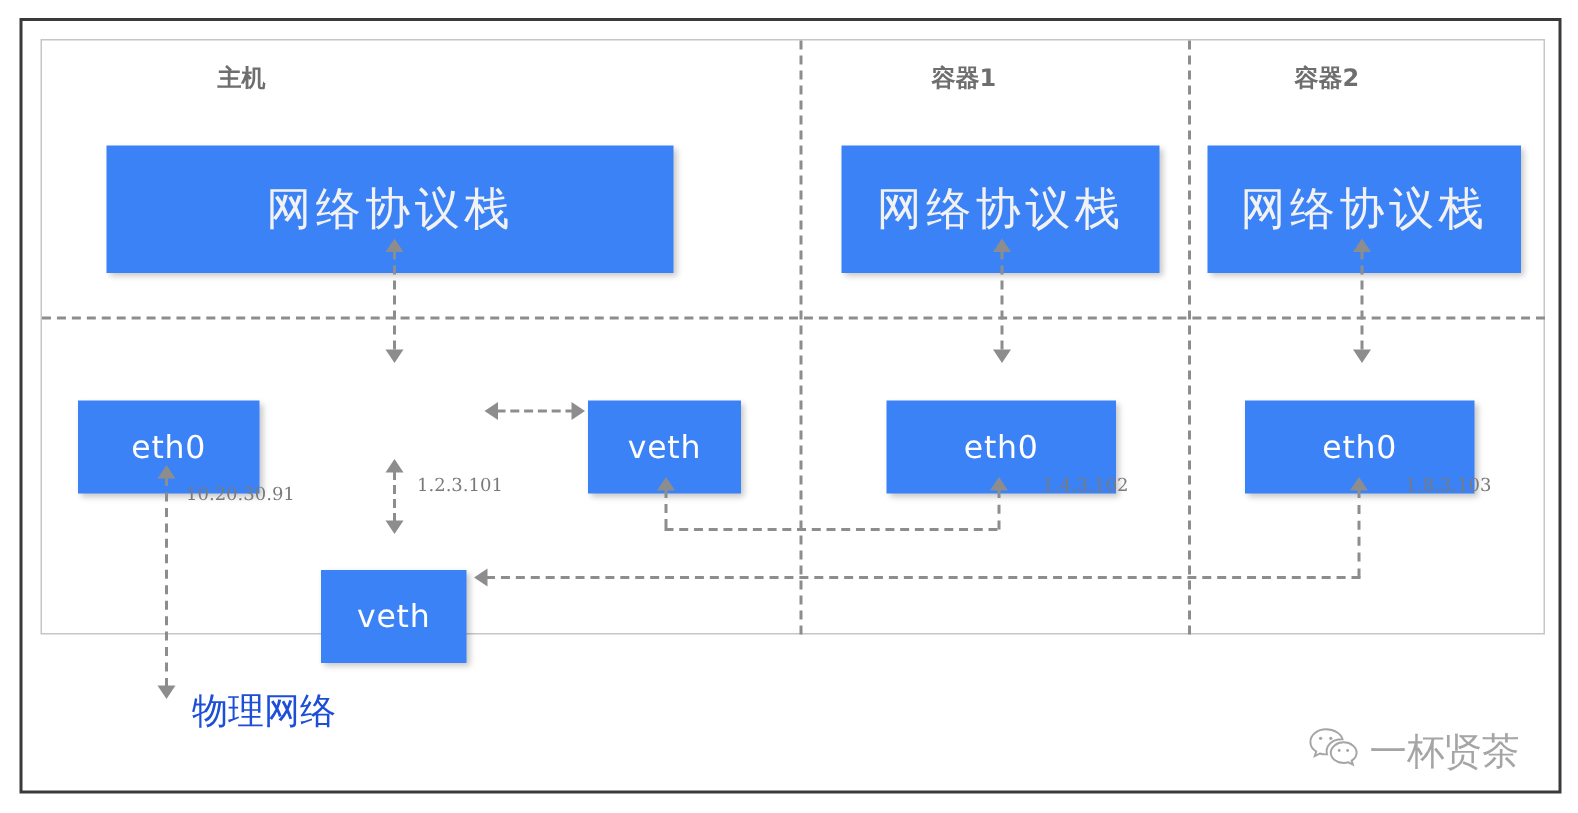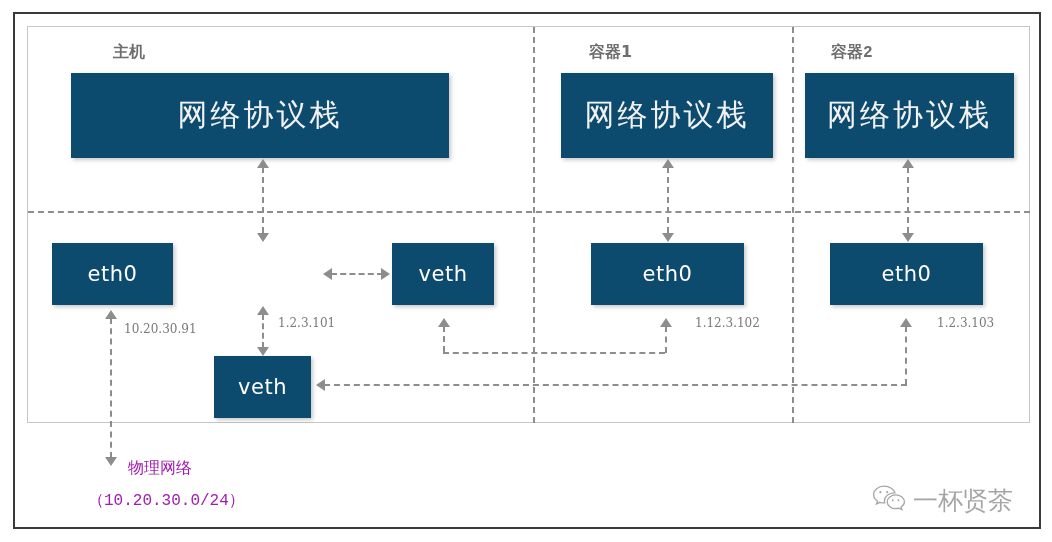--- a/index.html
+++ b/index.html
@@ -33,64 +33,66 @@
     border-left:2px dashed #8d8d8d;
   }
   .hdiv{
     position:absolute;height:0;
     border-top:2px dashed #8d8d8d;
   }
 
   
   .node{
     position:absolute;
-    background:#0c4a6e;
+    background:#3b82f6;
     color:#ffffff;
     display:flex;align-items:center;justify-content:center;
     box-shadow:2px 2px 4px rgba(0,0,0,.22);
     box-sizing:border-box;
     letter-spacing:.5px;
     white-space:nowrap;
+    margin-top:24px;
   }
   .node.stack{
     font-family:"DejaVu Serif","Liberation Serif",serif;
     font-size:30px;
     color:#f2f2f2;
     letter-spacing:3px;
   }
   .node.iface{
     font-size:21px;
     font-family:"DejaVu Sans","Liberation Sans",sans-serif;
   }
 
   
   .caption{
     position:absolute;
     font-size:16px;
     font-weight:bold;
     color:#6e6e6e;
     font-family:"DejaVu Sans","Liberation Sans",sans-serif;
     white-space:nowrap;
+    margin-left:32px;
   }
 
   
   .iplabel{
     position:absolute;
     font-size:12px;
     color:#7a7a7a;
     font-family:"DejaVu Serif","Liberation Serif",serif;
     white-space:nowrap;
   }
 
   
   .phys{
     position:absolute;
-    font-size:16px;
-    color:#a21caf;
-    font-family:Liberation Mono, monospace;
+    font-size:24px;
+    color:#1d4ed8;
+    font-family:Liberation Sans, sans-serif;
     white-space:nowrap;
     line-height:1.45;
   }
 
   
   .conn-v{            
     position:absolute;width:0;
     border-left:2px dashed #8d8d8d;
   }
   .conn-h{            
@@ -140,21 +142,21 @@
   <div class="outer-frame"></div>
   <div class="inner-frame"></div>
 
   <div class="vdiv" style="left:533px;top:27px;height:396px;"></div>
   <div class="vdiv" style="left:792px;top:27px;height:396px;"></div>
 
   <div class="hdiv" style="left:28px;top:211px;width:1002px;"></div>
 
   <div class="caption" style="left:113px;top:42px;">主机</div>
   <div class="caption" style="left:589px;top:42px;">容器1</div>
-  <div class="caption" style="left:831px;top:42px;font-family:Liberation Mono, monospace;">容器2</div>
+  <div class="caption" style="left:831px;top:42px;">容器2</div>
 
   <div class="node stack" style="left:71px;top:73px;width:378px;height:85px;">网络协议栈</div>
 
   <div class="node stack" style="left:561px;top:73px;width:212px;height:85px;">网络协议栈</div>
 
   <div class="node stack" style="left:805px;top:73px;width:209px;height:85px;">网络协议栈</div>
 
   <div class="node iface" style="left:52px;top:243px;width:121px;height:62px;">eth0</div>
 
 
@@ -196,25 +198,24 @@
   <div class="conn-v" style="left:665px;top:326px;height:27px;"></div>
   <div class="arrow up" style="left:660px;top:318px;"></div>
 
   <div class="conn-v" style="left:905px;top:326px;height:59px;"></div>
   <div class="arrow up" style="left:900px;top:318px;"></div>
   <div class="conn-h" style="left:324px;top:384px;width:583px;"></div>
   <div class="arrow right" style="left:316px;top:379px;transform:rotate(180deg);"></div>
 
   <div class="iplabel" style="left:124px;top:322px;">10.20.30.91</div>
   <div class="iplabel" style="left:278px;top:316px;">1.2.3.101</div>
-  <div class="iplabel" style="left:695px;top:316px;">1.12.3.102</div>
-  <div class="iplabel" style="left:937px;top:316px;">1.2.3.103</div>
+  <div class="iplabel" style="left:695px;top:316px;">1.4.3.102</div>
+  <div class="iplabel" style="left:937px;top:316px;">1.8.3.103</div>
 
   <div class="phys" style="left:128px;top:458px;">物理网络</div>
-  <div class="phys" style="left:88px;top:490px;">（10.20.30.0/24）</div>
 
   <div class="watermark" style="left:872px;top:484px;">
     <span style="display:inline-block;width:34px;height:28px;">
       <svg width="34" height="28" viewBox="0 0 34 28" aria-hidden="true">
         <path d="M12 2.2C6.2 2.2 1.6 6 1.6 10.6c0 2.6 1.5 4.9 3.9 6.4l-1 3 3.4-1.7c1.3.4 2.7.6 4.1.6h.7c-.2-.6-.3-1.3-.3-2 0-4.5 4.4-8.1 9.9-8.1h.7C22.2 5.3 17.6 2.2 12 2.2z" fill="none" stroke="#5d5d5d" stroke-width="1.3"></path>
         <circle cx="8.4" cy="8.2" r="1.1" fill="#5d5d5d"></circle>
         <circle cx="15.2" cy="8.2" r="1.1" fill="#5d5d5d"></circle>
         <path d="M32.4 17.8c0-3.8-3.9-6.9-8.6-6.9s-8.6 3.1-8.6 6.9c0 3.8 3.9 6.9 8.6 6.9 1.1 0 2.2-.2 3.2-.5l2.9 1.5-.8-2.6c2-1.3 3.3-3.2 3.3-5.3z" fill="none" stroke="#5d5d5d" stroke-width="1.3"></path>
         <circle cx="20.8" cy="16.3" r="0.95" fill="#5d5d5d"></circle>
         <circle cx="26.4" cy="16.3" r="0.95" fill="#5d5d5d"></circle>

